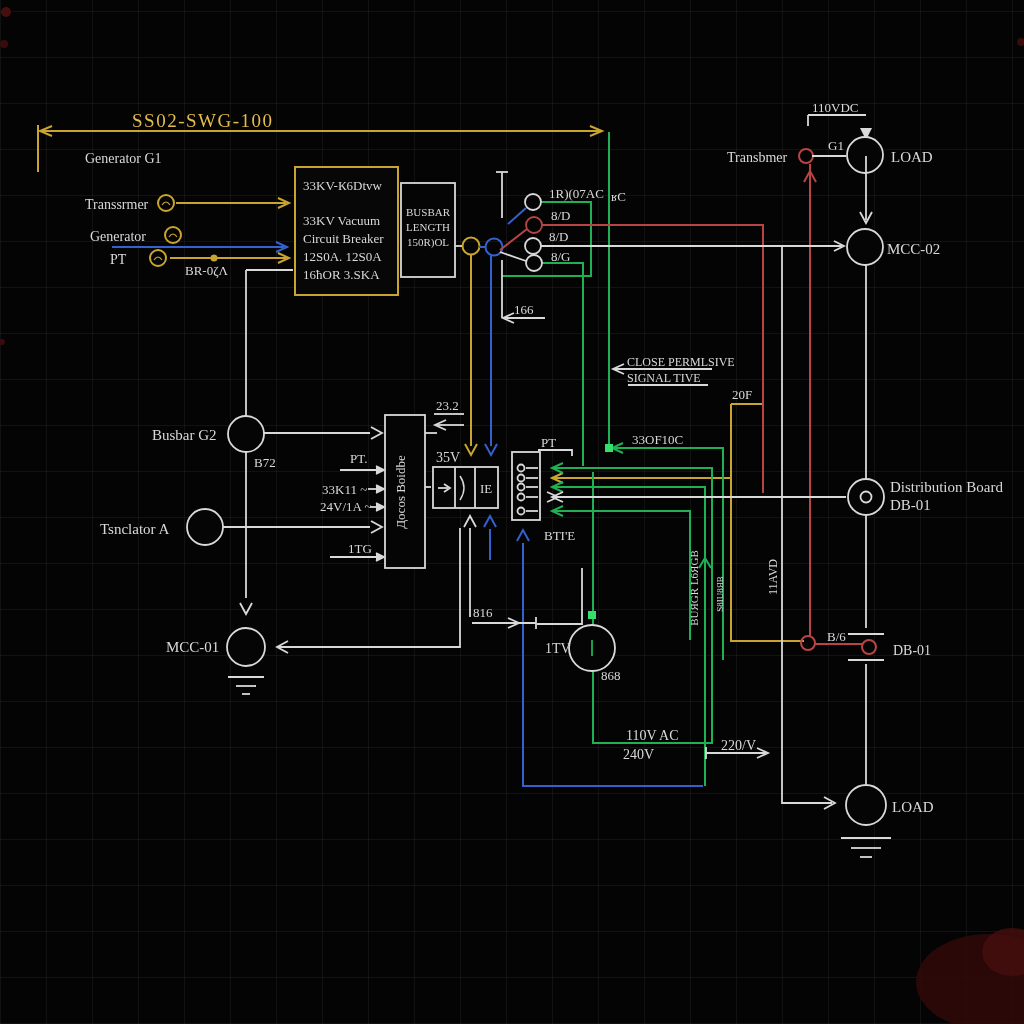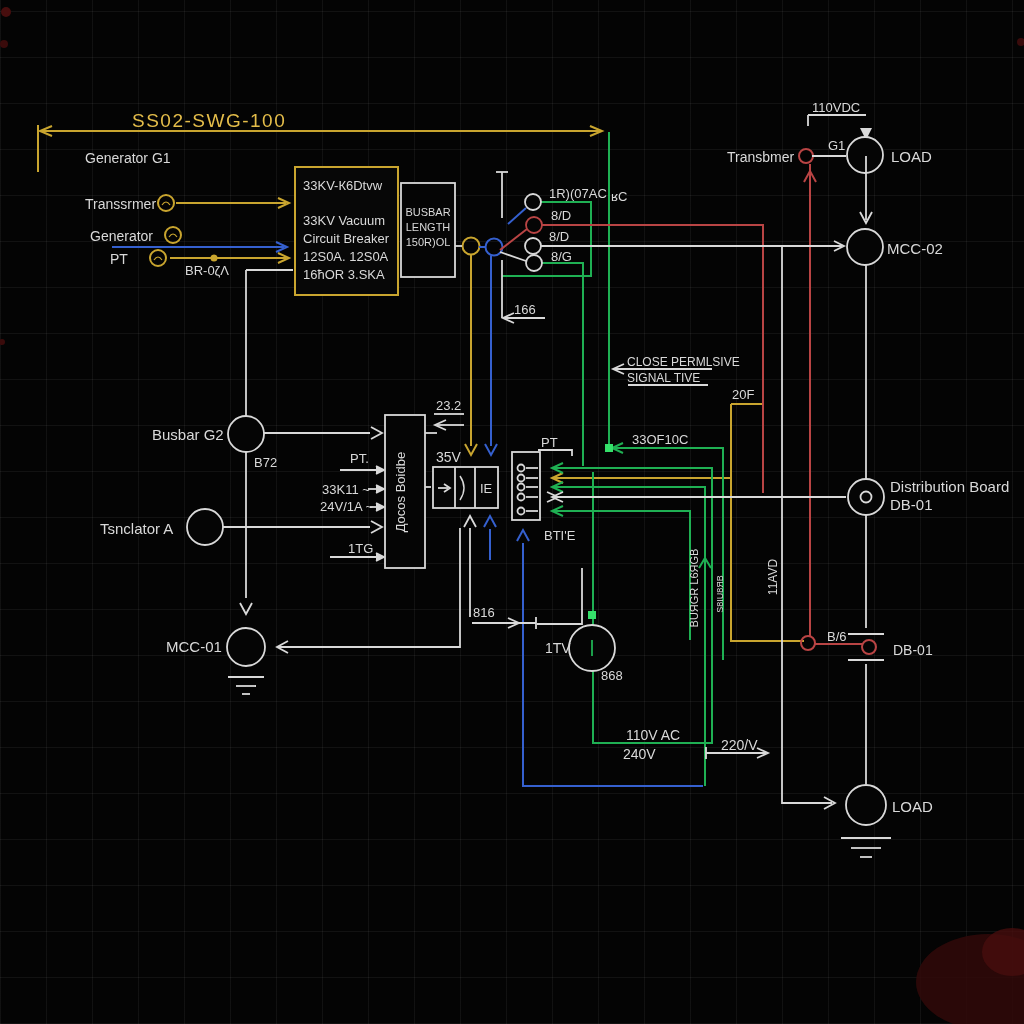--- a/index.html
+++ b/index.html
@@ -1,18 +1,18 @@
 <!DOCTYPE html>
 <html><head>
 <meta charset="utf-8">
 <style>
   html,body{margin:0;padding:0;background:#000;}
   #stage{
     position:relative;width:1024px;height:1024px;background:#040404;
-    font-family:Liberation Sans, sans-serif;overflow:hidden;
+    font-family:Liberation Serif, serif;overflow:hidden;
   }
   #grid{
     position:absolute;inset:0;
     background-image:
       repeating-linear-gradient(0deg, rgba(255,255,255,0.055) 0 1px, transparent 1px 46px),
       repeating-linear-gradient(90deg, rgba(255,255,255,0.055) 0 1px, transparent 1px 46px);
   }
   svg{position:absolute;inset:0;}
   text{fill:#d9d9d9;}
   .yel{fill:#e4bd4a;}

